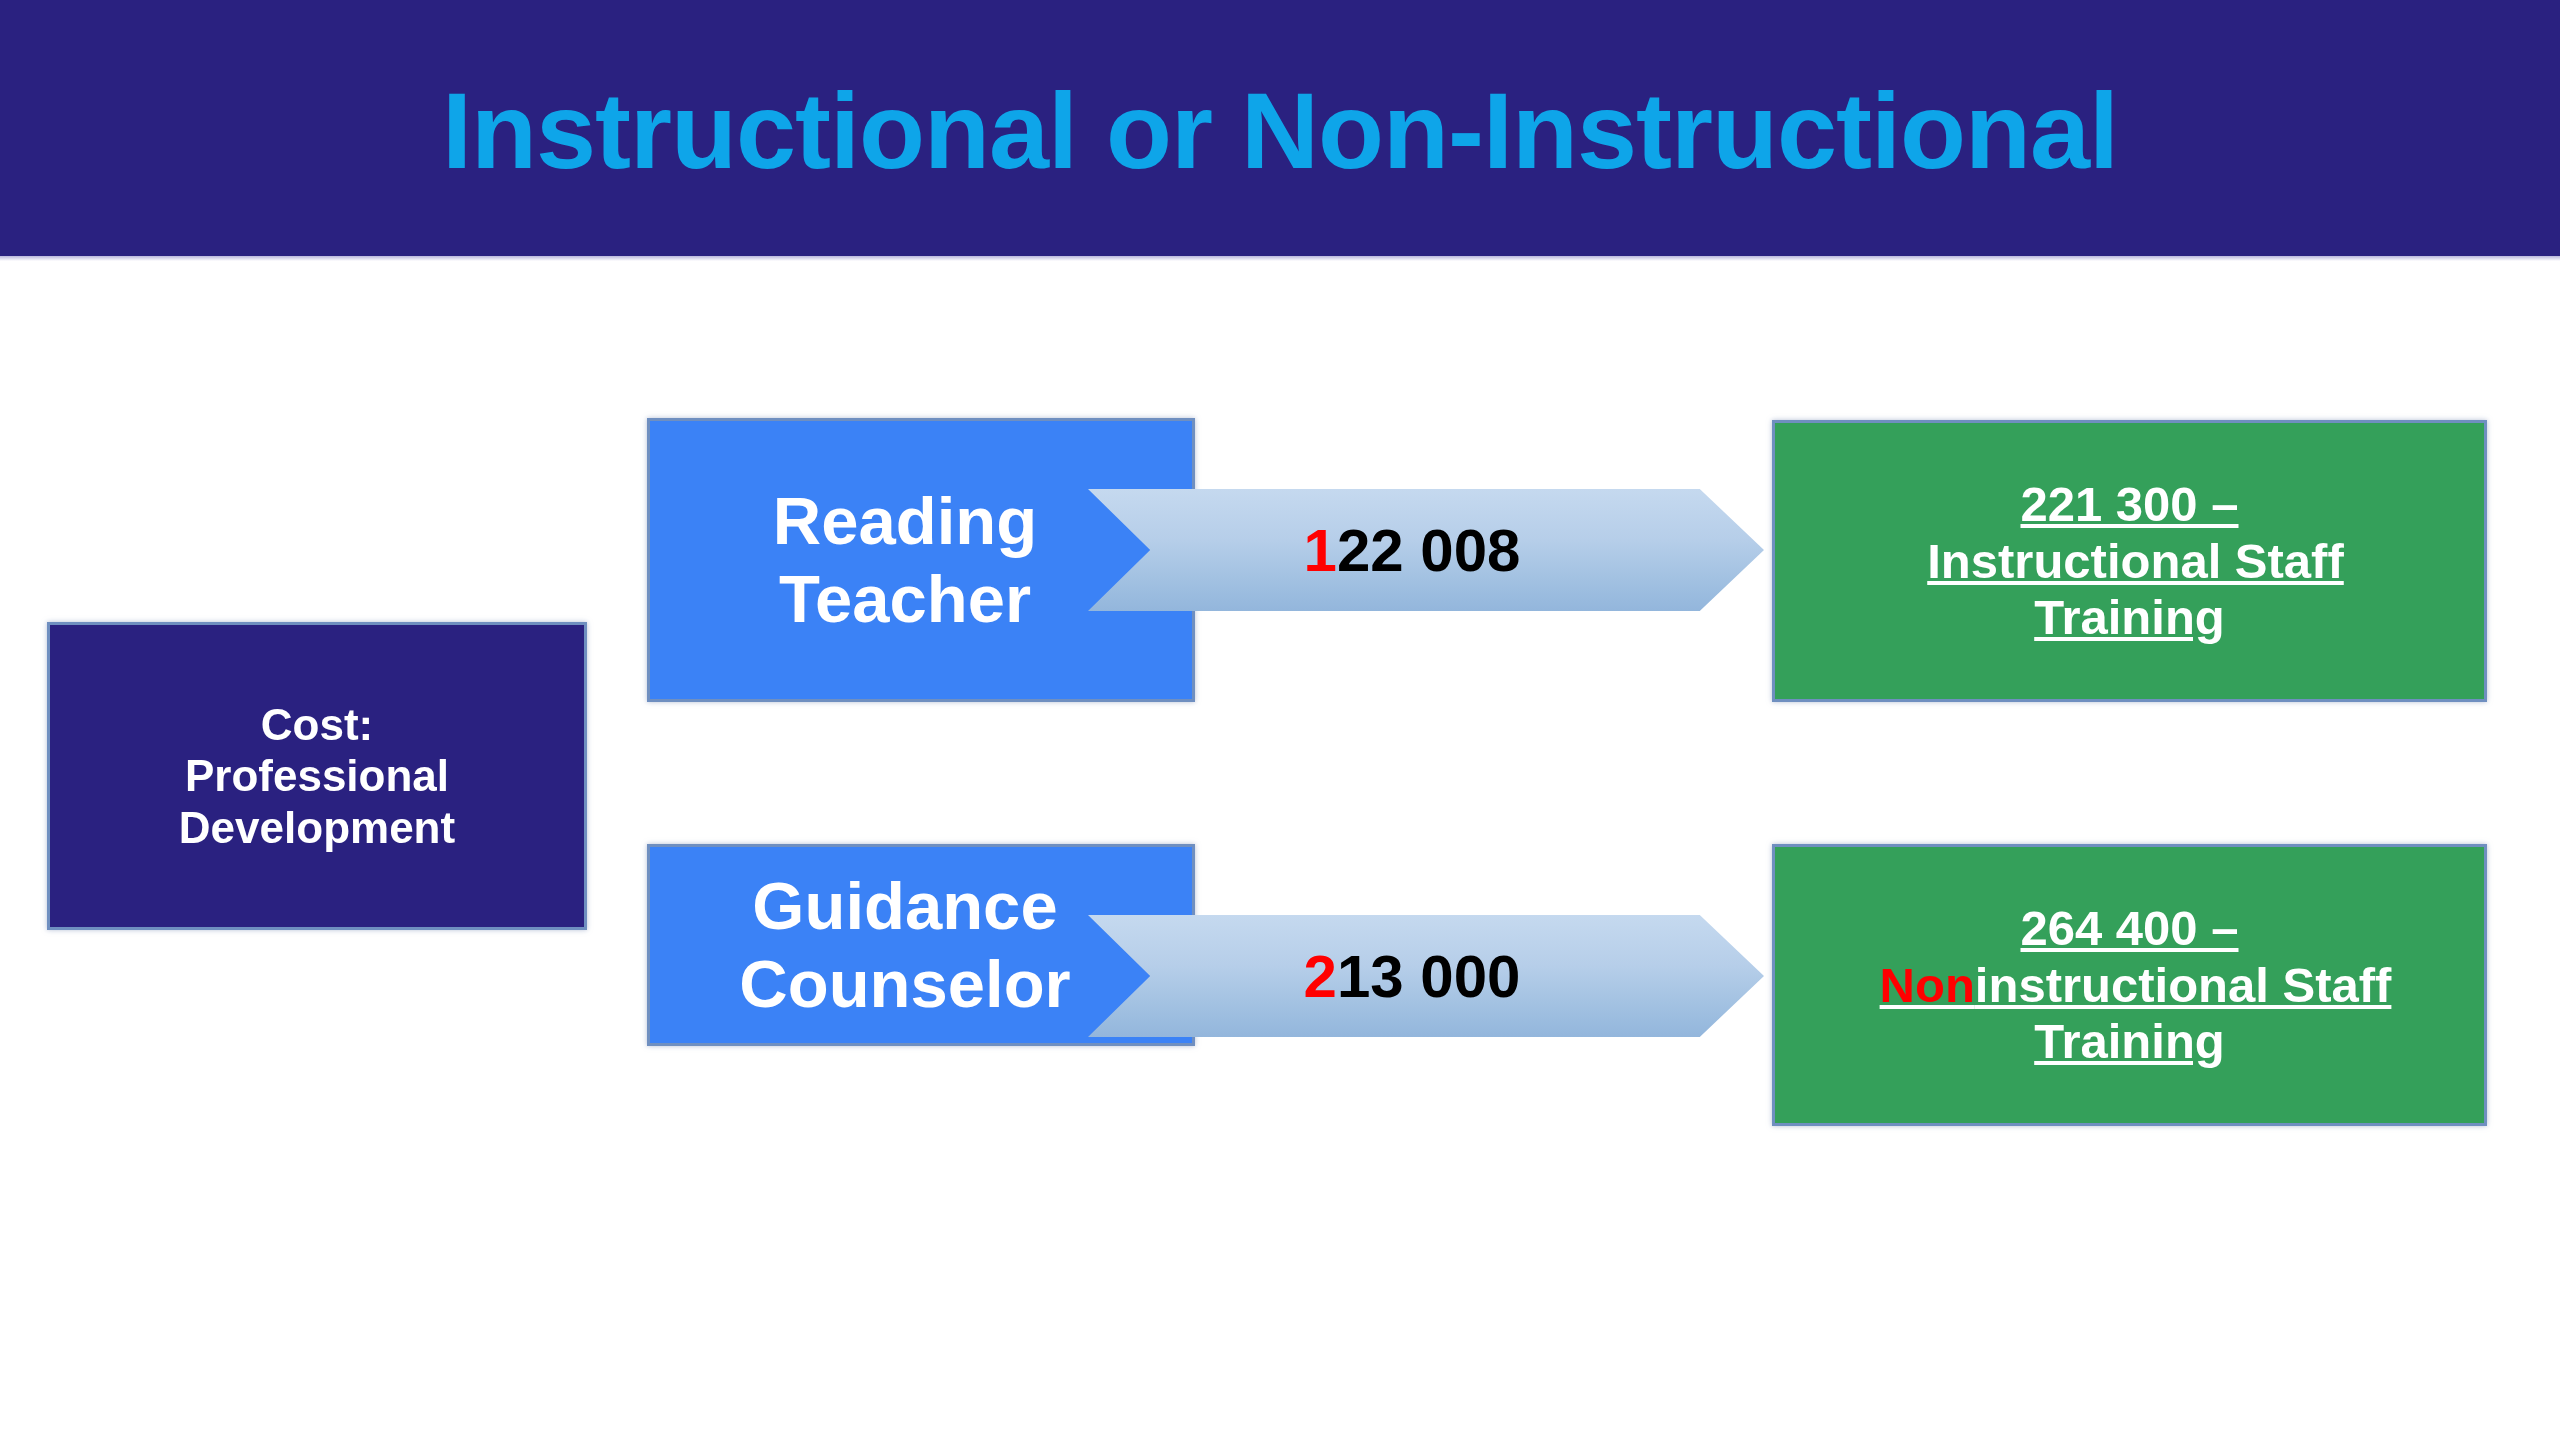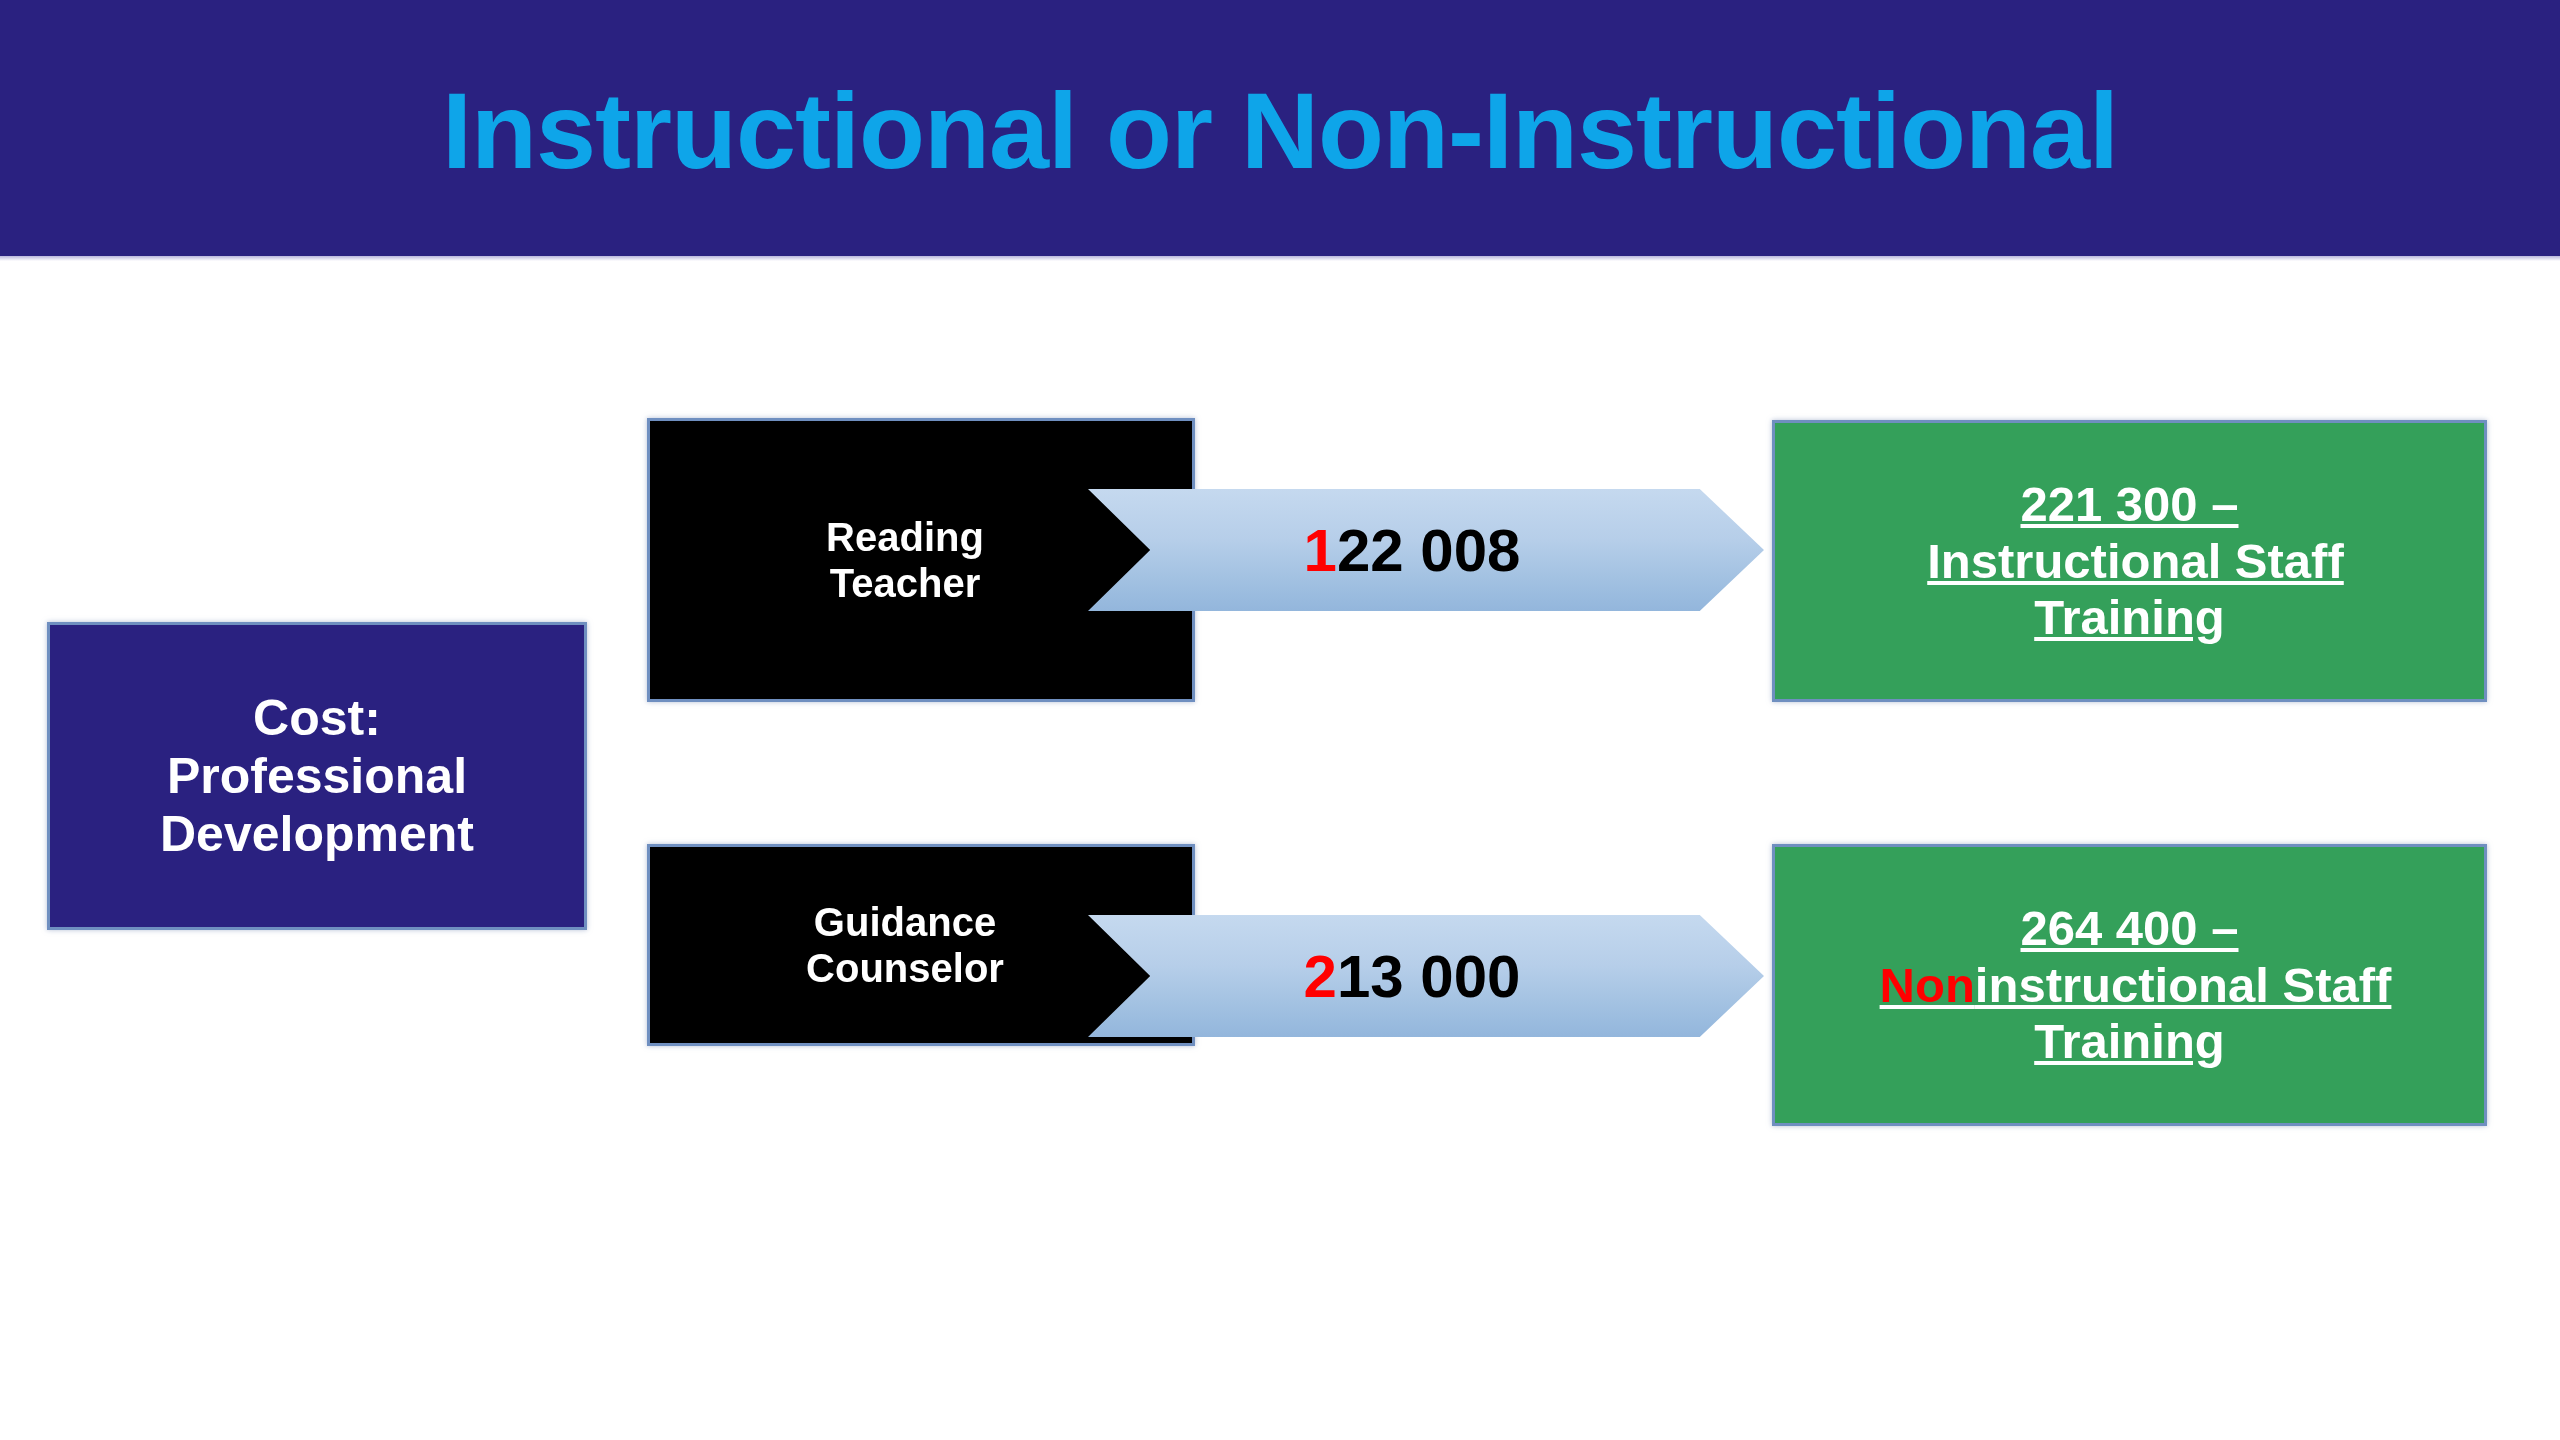--- a/index.html
+++ b/index.html
@@ -70,27 +70,27 @@
     box-shadow: 0 0 5px rgba(120,140,180,0.55);
   }
 
   
   #cost-box {
     left: 47px;
     top: 622px;
     width: 540px;
     height: 308px;
     background: #2A2180;
-    font-size: 50px;
+    font-size: 44px;
   }
 
   
   .role-box {
-    background: #000000;
-    font-size: 40px;
+    background: #3b82f6;
+    font-size: 67px;
     width: 548px;
     padding-left: 20px;
   }
   #role-box-reading {
     left: 647px;
     top: 418px;
     height: 284px;
   }
   #role-box-guidance {
     left: 647px;

